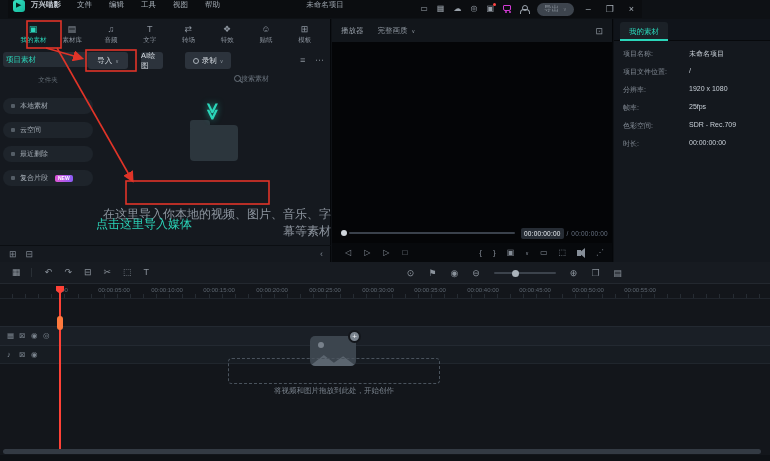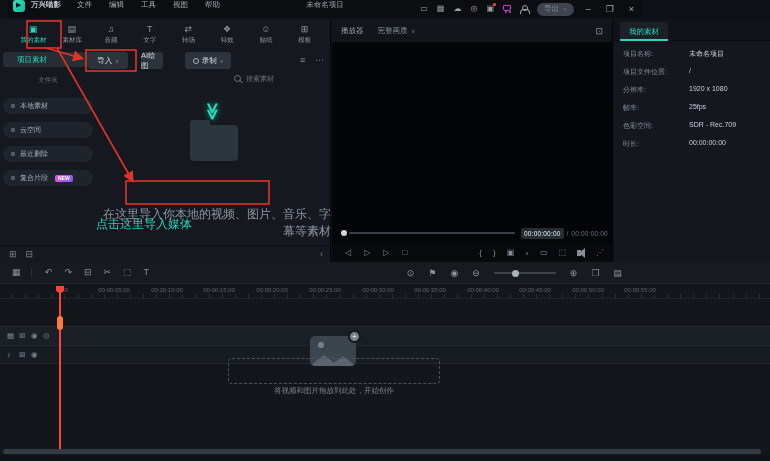--- a/index.html
+++ b/index.html
@@ -27,29 +27,29 @@
   .winctl{font-size:9px;color:#aab2ba;padding:0 3px}
 
   
   .media-panel{position:absolute;left:0;top:19px;width:331px;height:243px;background:#15191f;border-right:1px solid #05070a}
   .media-tabs{position:absolute;left:14px;top:2px;right:6px;height:28px;display:flex}
   .mtab{flex:1;display:flex;flex-direction:column;align-items:center;justify-content:center;gap:2px;color:#8e96a0;cursor:pointer}
   .mtab .mi{font-size:9px;line-height:1}
   .mtab .ml{font-size:6.5px;white-space:nowrap}
   .mtab.sel{color:#2bd6ba}
   .media-side{position:absolute;left:0;top:31px;width:96px;bottom:17px}
-  .side-sel{position:absolute;left:3px;top:2px;width:90px;height:15px;border-radius:3px;background:#262d35;color:#2bd6ba;font-size:7.5px;display:flex;align-items:center;padding-left:14px}
+  .side-sel{position:absolute;left:3px;top:2px;width:90px;height:15px;border-radius:3px;background:#262d35;color:#2bd6ba;font-size:7.5px;display:flex;align-items:center;padding-left:3px}
   .side-sec{position:absolute;left:0;top:26px;width:96px;text-align:center;font-size:6.5px;color:#626b74}
   .side-item{position:absolute;left:3px;width:90px;height:16px;border-radius:8px;background:#1e242b;display:flex;align-items:center;gap:5px;padding-left:8px;color:#a6aeb7;font-size:7px;cursor:pointer}
   .side-item .b{width:4px;height:4px;border-radius:1px;background:#545d66}
   .badge-new{margin-left:2px;padding:1px 3px;border-radius:2px;background:linear-gradient(90deg,#e056d6,#8a5cf6);color:#fff;font-size:5px;font-weight:bold;line-height:1}
   .mm-btn{position:absolute;height:17px;border-radius:3px;background:#2c333c;display:flex;align-items:center;justify-content:center;gap:3px;color:#d7dde3;font-size:7.5px;cursor:pointer}
   .mm-btn .caret{font-size:5px;color:#8b939c}
   .rec-dot{width:6px;height:6px;border:1.5px solid #aab2ba;border-radius:50%}
-  .srch{position:absolute;left:234px;top:56px;display:flex;align-items:center;gap:5px}
+  .srch{position:absolute;left:234px;top:56px;display:flex;align-items:center;}
   .i-search{width:7px;height:7px;border:1px solid #6a737d;border-radius:50%;position:relative}
   .i-search::after{content:"";position:absolute;width:4px;height:1px;background:#6a737d;right:-3px;bottom:-1px;transform:rotate(40deg)}
   .srch input{width:52px;background:transparent;border:none;outline:none;font-size:7px;color:#aab2ba}
   .srch input::placeholder{color:#6a737d}
   .mtool-ic{position:absolute;color:#8b939c;font-size:9px;line-height:1}
   .folder{position:absolute;left:190px;top:106px;width:48px;height:36px;background:#2c363d;border-radius:4px}
   .folder::before{content:"";position:absolute;top:-5px;left:0;width:20px;height:8px;background:#2c363d;border-radius:3px 3px 0 0}
   .folder-arrow{position:absolute;left:204px;top:82px;font-size:17px;color:#2bd6ba;transform:rotate(90deg);font-weight:bold;text-shadow:0 0 6px rgba(43,214,186,.6)}
   .mm-empty1{position:absolute;left:96px;top:187px;width:235px;text-align:right;font-size:12px;color:#8d959f}
   .mm-empty2{position:absolute;left:96px;top:197px;width:235px;font-size:12px;color:#2bd6ba;cursor:pointer}

